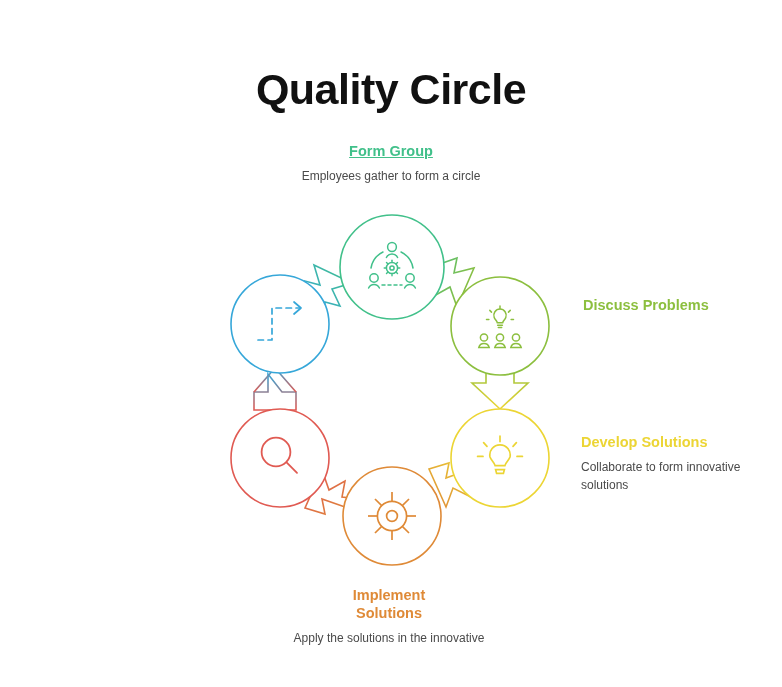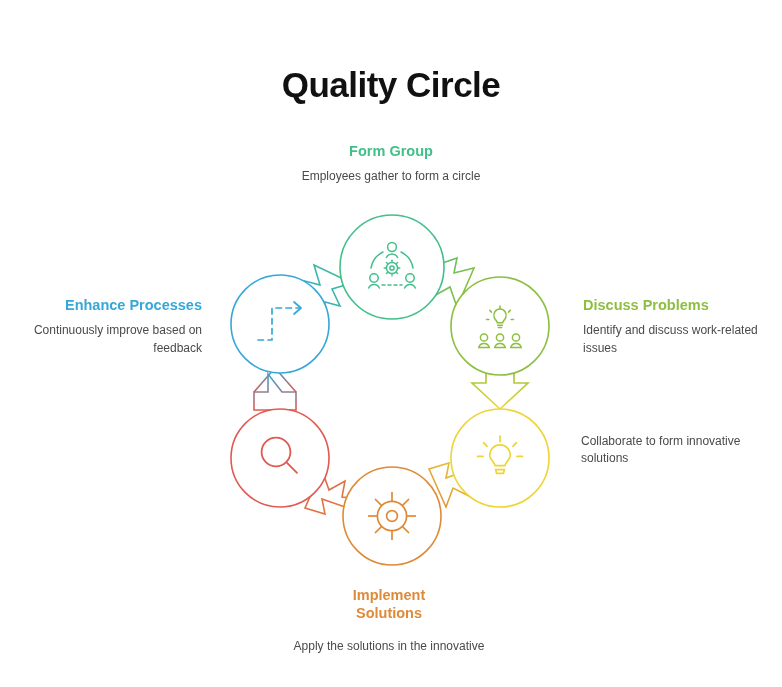--- a/index.html
+++ b/index.html
@@ -16,21 +16,21 @@
     font-family: "Liberation Sans", sans-serif;
     overflow: hidden;
   }
 
   #page-title {
     position: absolute;
     top: 66px;
     left: 0;
     width: 782px;
     text-align: center;
-    font-size: 35px;
+    font-size: 43px;
     font-weight: bold;
     color: #111111;
     letter-spacing: -0.5px;
     line-height: 1.1;
   }
 
   
   #diagram {
     position: absolute;
     left: 0;
@@ -225,39 +225,35 @@
     <g>
       <circle cx="280" cy="324" r="49" fill="#ffffff" stroke="#36a7d9" stroke-width="1.6"></circle>
       <g fill="none" stroke="#36a7d9" stroke-width="1.7" stroke-linecap="round" stroke-linejoin="round">
         <path d="M 258 340 L 272 340 L 272 308 L 300 308" stroke-dasharray="5.5 4.5"></path>
         <path d="M 294 302 L 301 308 L 294 314"></path>
       </g>
     </g>
   </svg>
 
   <div class="step-text align-center" id="text-form-group">
-    <div class="step-label" style="color:#41c08a;">Form Group</div>
+    <div class="step-label" style="color:#41c08a;text-decoration:underline;">Form Group</div>
     <div class="step-desc">Employees gather to form a circle</div>
   </div>
 
   <div class="step-text align-left" id="text-discuss">
     <div class="step-label" style="color:#8cbf3f;">Discuss Problems</div>
-    <div class="step-desc">Identify and discuss work-related issues</div>
   </div>
 
   <div class="step-text align-left" id="text-develop">
+    <div class="step-label" style="color:#ecd534;">Develop Solutions</div>
     <div class="step-desc">Collaborate to form innovative solutions</div>
   </div>
 
   <div class="step-text align-center" id="text-implement">
-    <div class="step-label" style="color:#df8a37; max-width:120px; margin:0 auto 16px auto;">Implement Solutions</div>
+    <div class="step-label" style="color:#df8a37; max-width:120px; margin:0 auto 8px auto;">Implement Solutions</div>
     <div class="step-desc">Apply the solutions in the innovative</div>
   </div>
 
   <div class="step-text align-right" id="text-evaluate">
   </div>
 
-  <div class="step-text align-right" id="text-enhance">
-    <div class="step-label" style="color:#36a7d9;">Enhance Processes</div>
-    <div class="step-desc">Continuously improve based on feedback</div>
-  </div>
 
 </div>
 
 </body></html>

